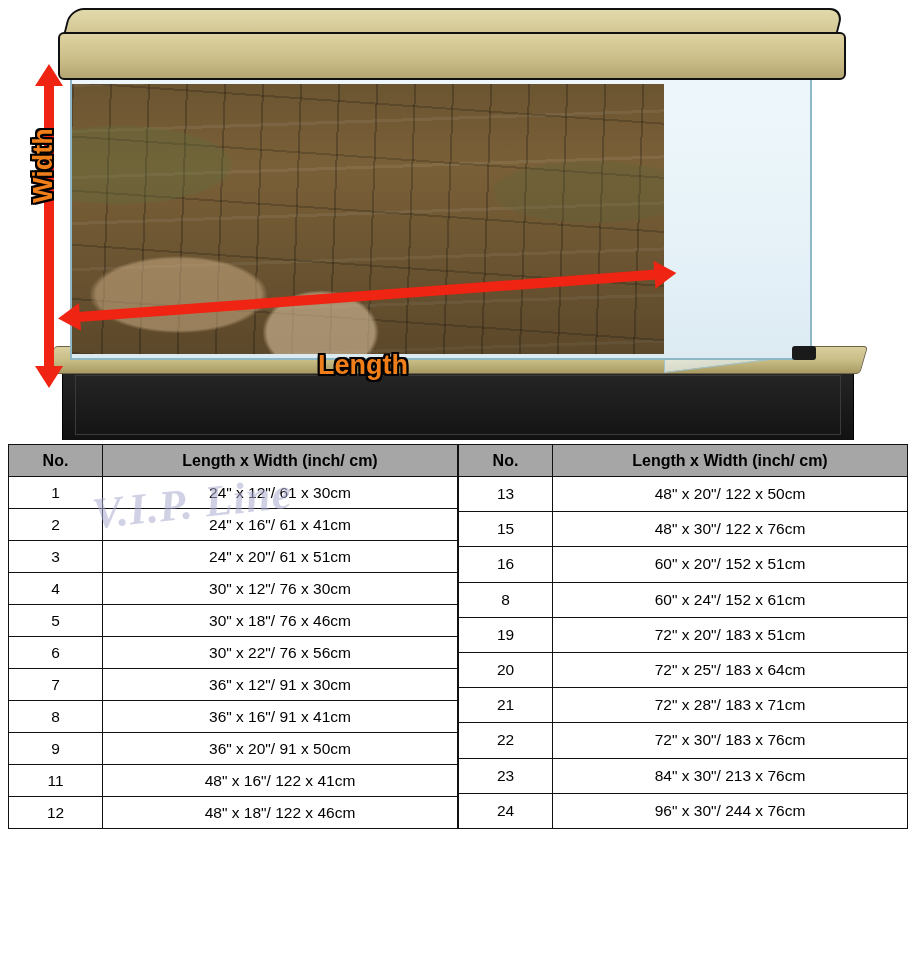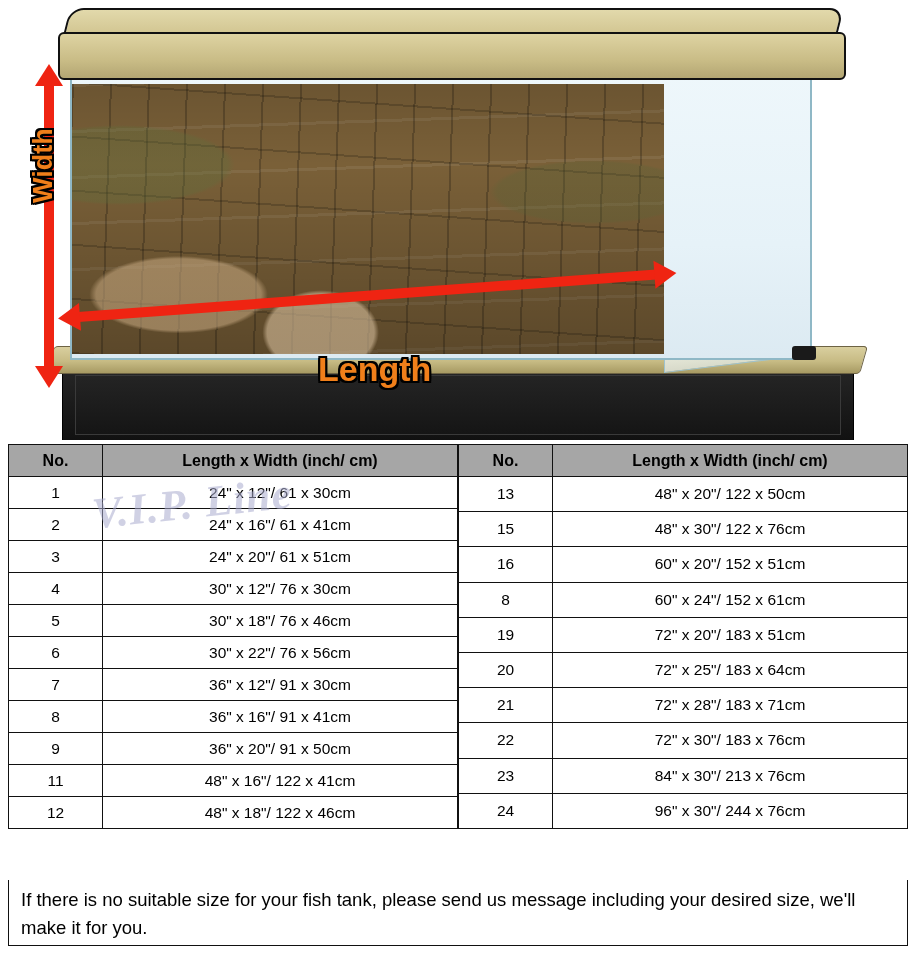--- a/index.html
+++ b/index.html
@@ -149,21 +149,21 @@
     border-right:22px solid #ef2412;
   }
   .arrow-length:after{
     content:"";position:absolute;right:-20px;top:-9px;
     border-top:14px solid transparent;border-bottom:14px solid transparent;
     border-left:22px solid #ef2412;
   }
   .label-length{
     position:absolute;left:318px;top:350px;
     color:#f07f1a;
-    font-size:34px;font-weight:bold;
+    font-size:27px;font-weight:bold;
     text-shadow:
       -2px -2px 0 #000, 2px -2px 0 #000, -2px 2px 0 #000, 2px 2px 0 #000,
       0 -2px 0 #000, 0 2px 0 #000, -2px 0 0 #000, 2px 0 0 #000;
   }
 
   
   .tables{
     position:absolute;left:8px;top:444px;width:900px;
     display:flex;gap:0;
   }
@@ -356,15 +356,14 @@
         <tr>
             <td>24</td>
             <td>96" x 30"/ 244 x 76cm</td>
           </tr>
       </tbody>
     </table>
   </div>
 
   <div class="watermark">V.I.P. Line</div>
 
-  <div class="footnote">If there is no suitable size for your fish tank, please send us message including your desired size, we'll make it for you.</div>
 
 </div>
 
 </body></html>

